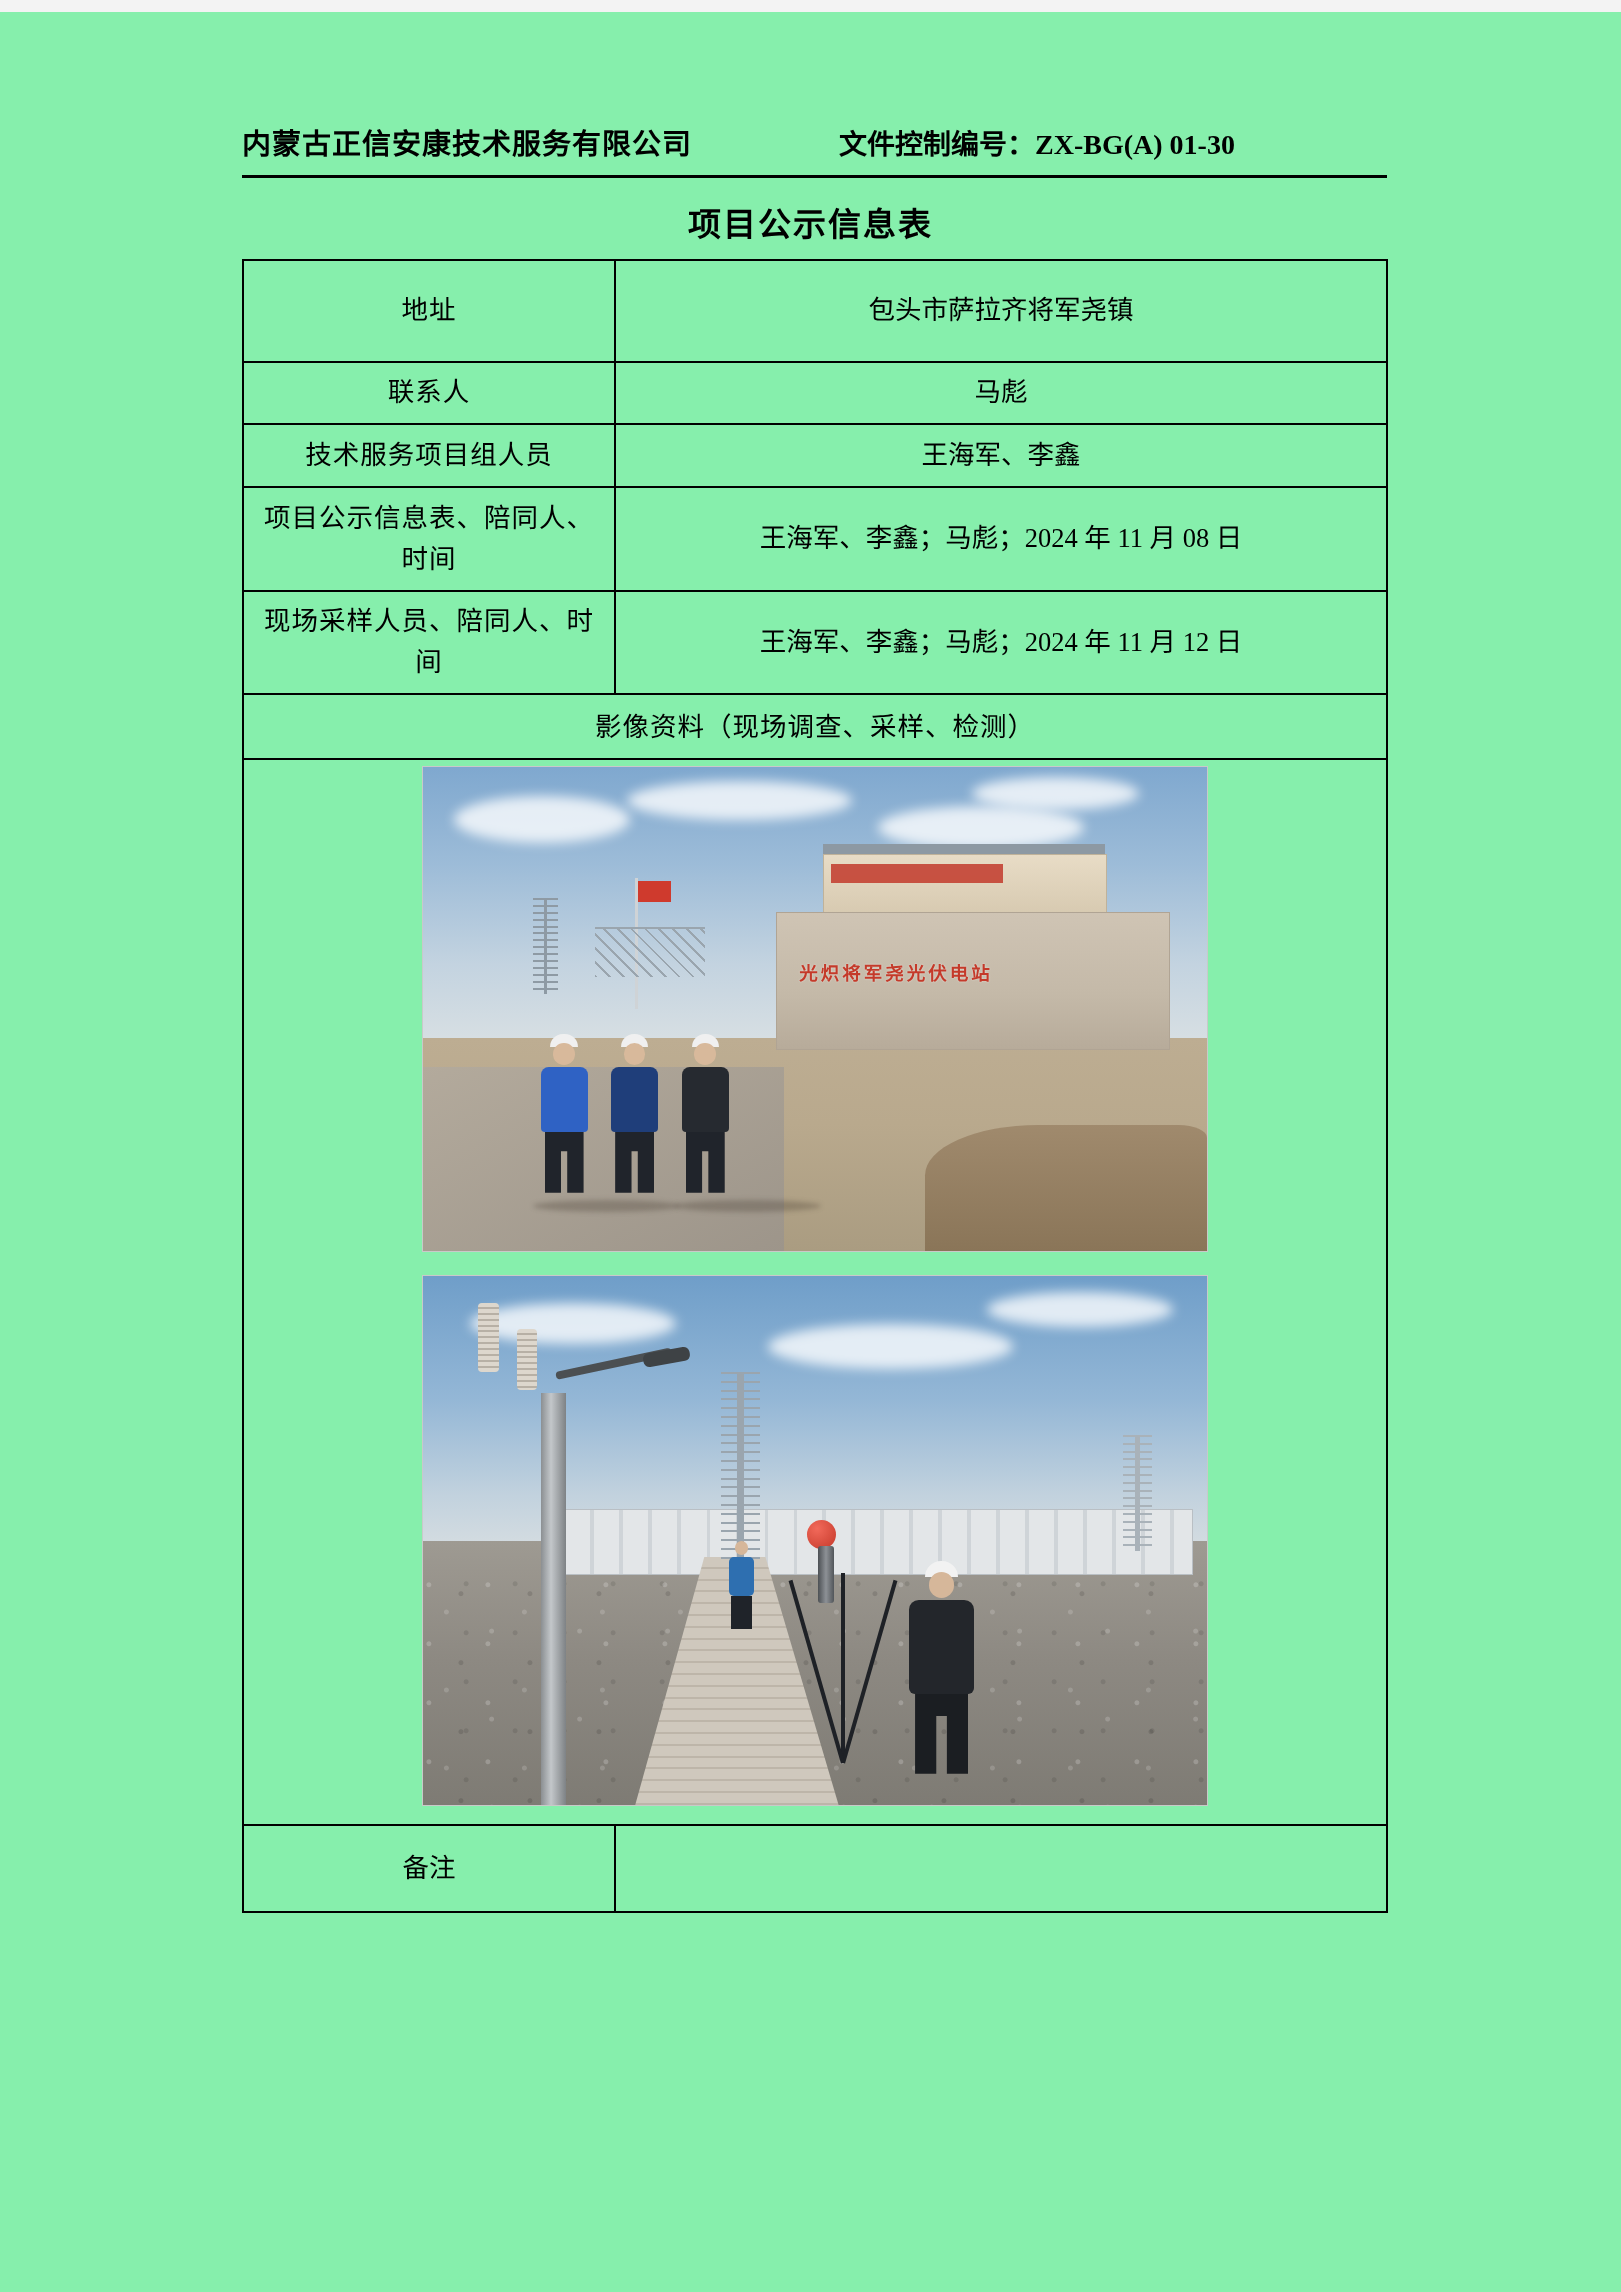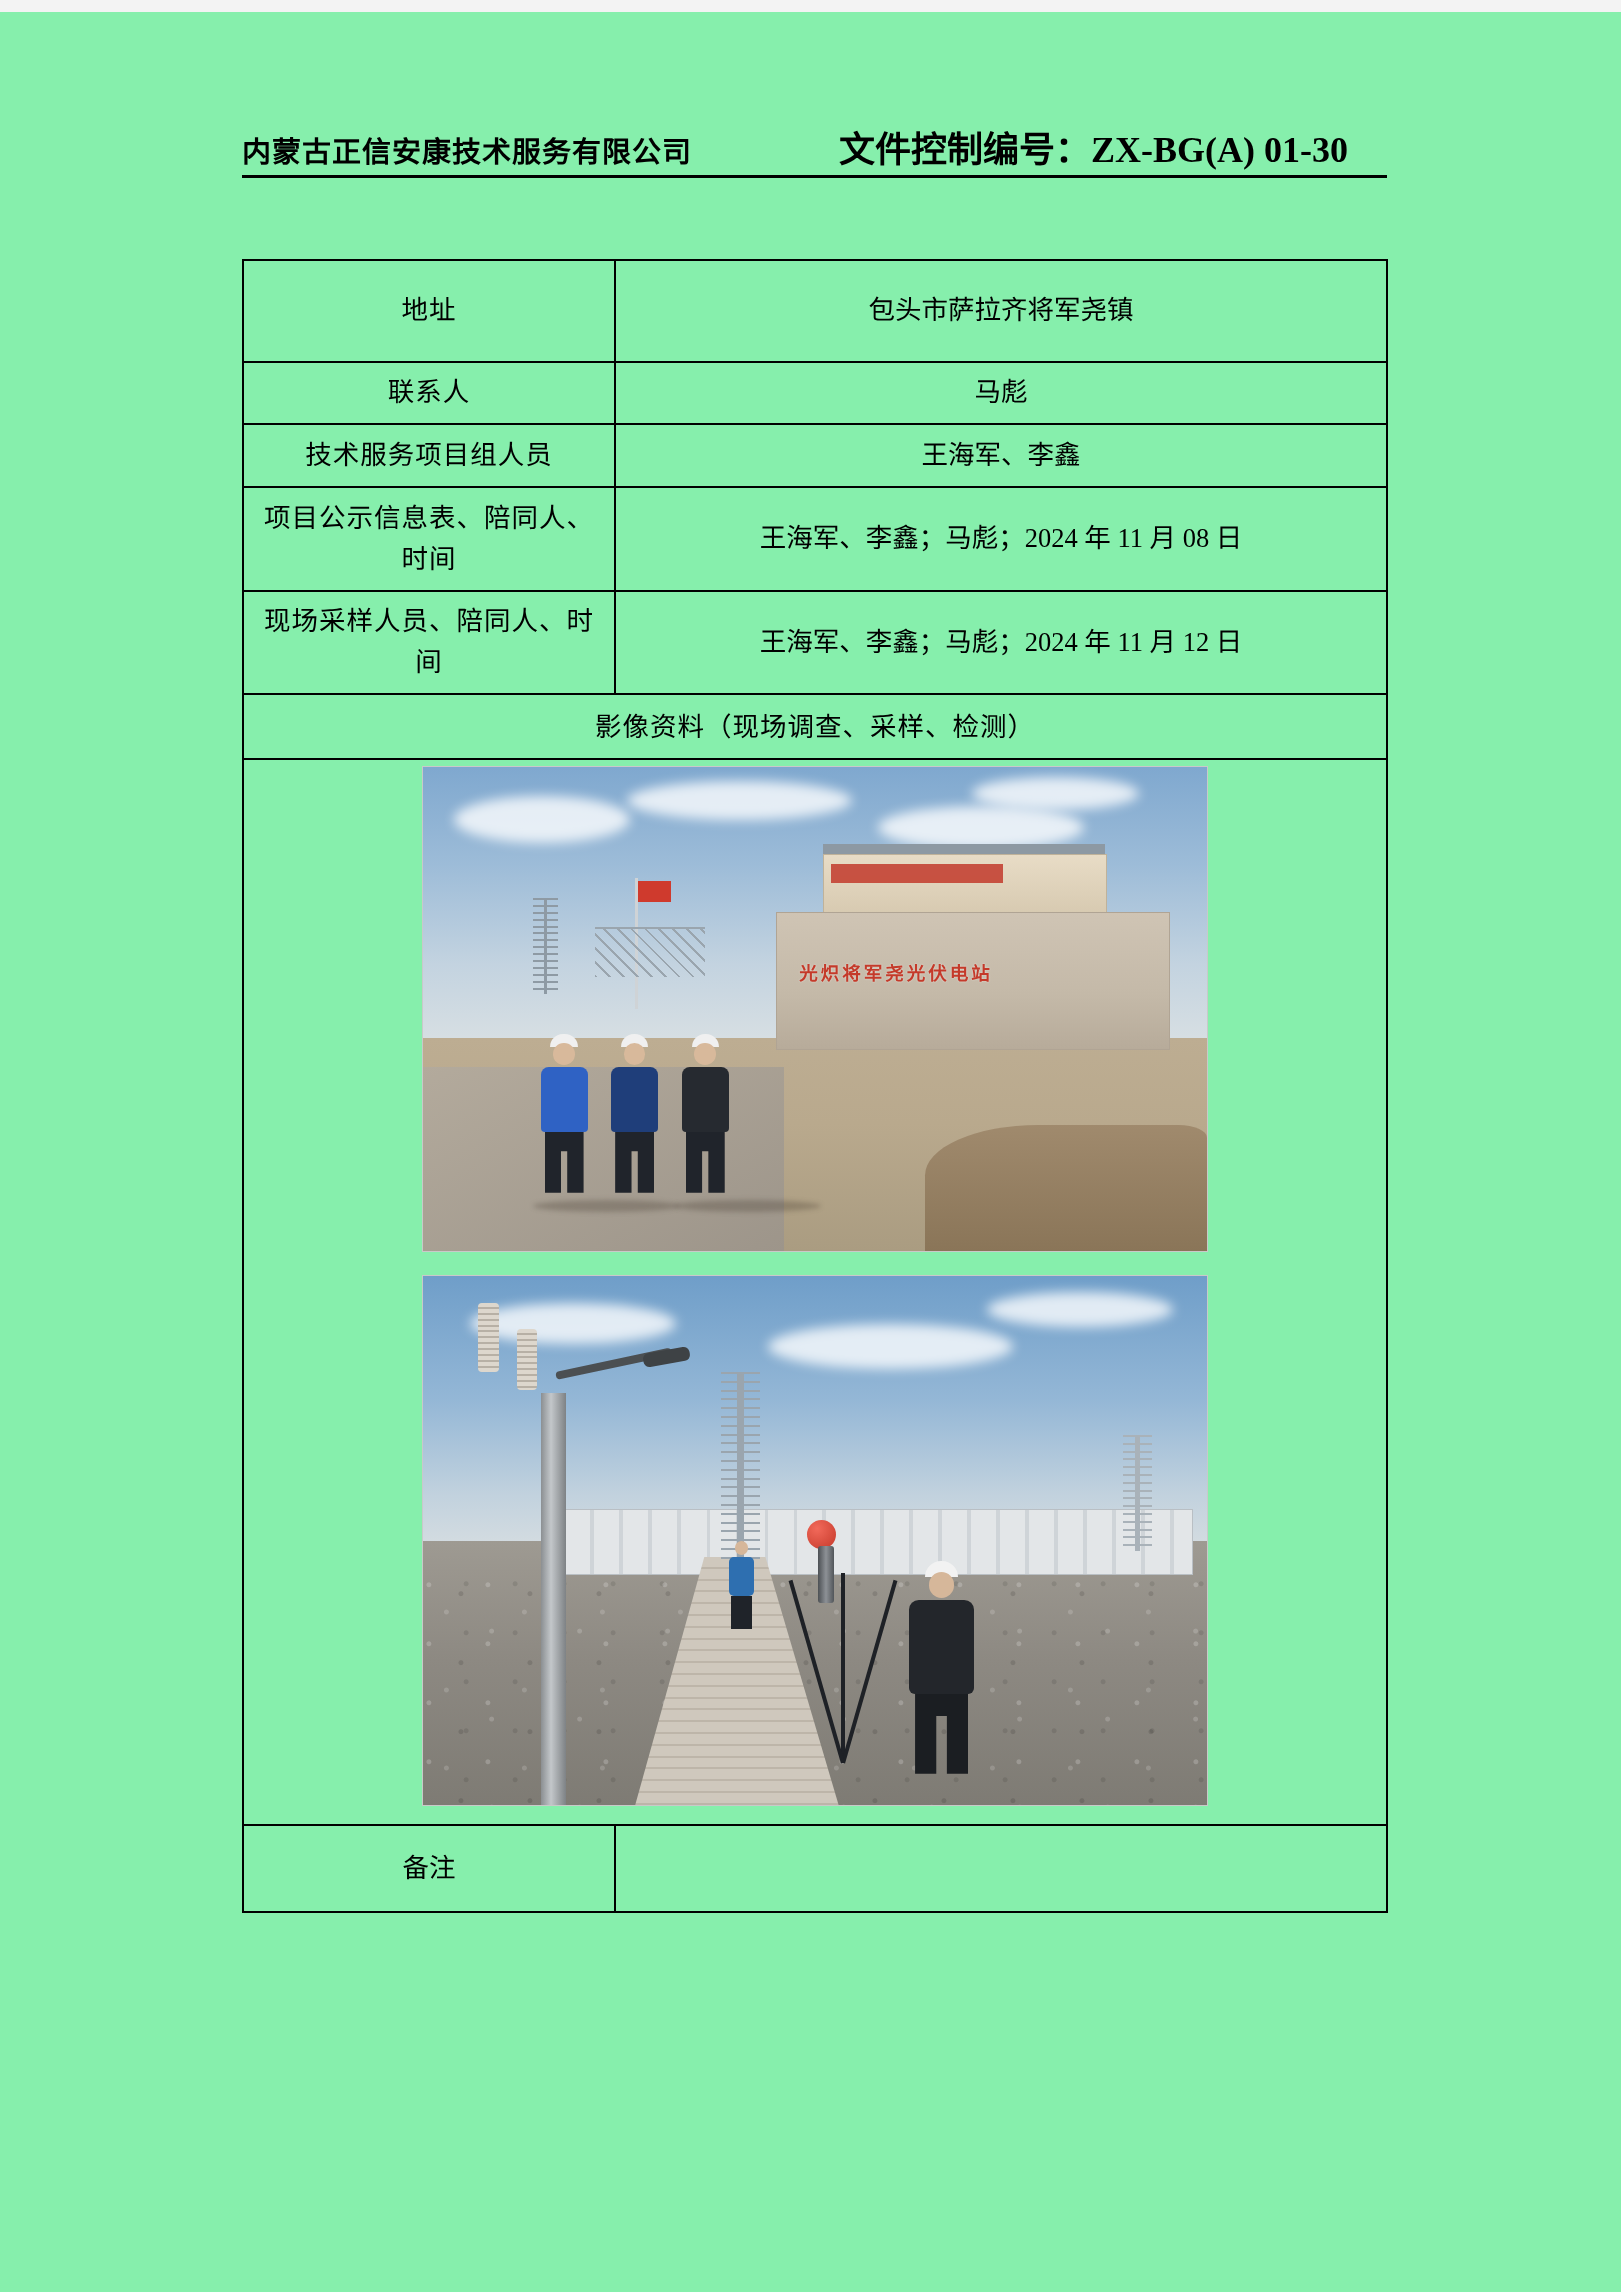--- a/index.html
+++ b/index.html
@@ -30,21 +30,21 @@
     justify-content: flex-start;
   }
   .header-left {
     font-size: 29px;
     font-weight: bold;
     letter-spacing: 1px;
     color: #000;
     white-space: nowrap;
   }
   .header-right {
-    font-size: 36px;
+    font-size: 28px;
     font-weight: bold;
     color: #000;
     white-space: nowrap;
     margin-left: 147px;
   }
   .header-rule {
     position: absolute;
     left: 242px;
     top: 163px;
     width: 1145px;
@@ -293,20 +293,21 @@
 <body>
 
 <div class="page">
 
   <div class="header">
     <div class="header-left">内蒙古正信安康技术服务有限公司</div>
     <div class="header-right">文件控制编号：ZX-BG(A) 01-30</div>
   </div>
   <div class="header-rule"></div>
 
+  <div class="doc-title">项目公示信息表</div>
 
   <table class="info">
     <colgroup>
       <col style="width:372px">
       <col style="width:772px">
     </colgroup>
     <tbody>
       <tr>
         <td class="label cell-tall">地址</td>
         <td class="value cell-tall">包头市萨拉齐将军尧镇</td>

